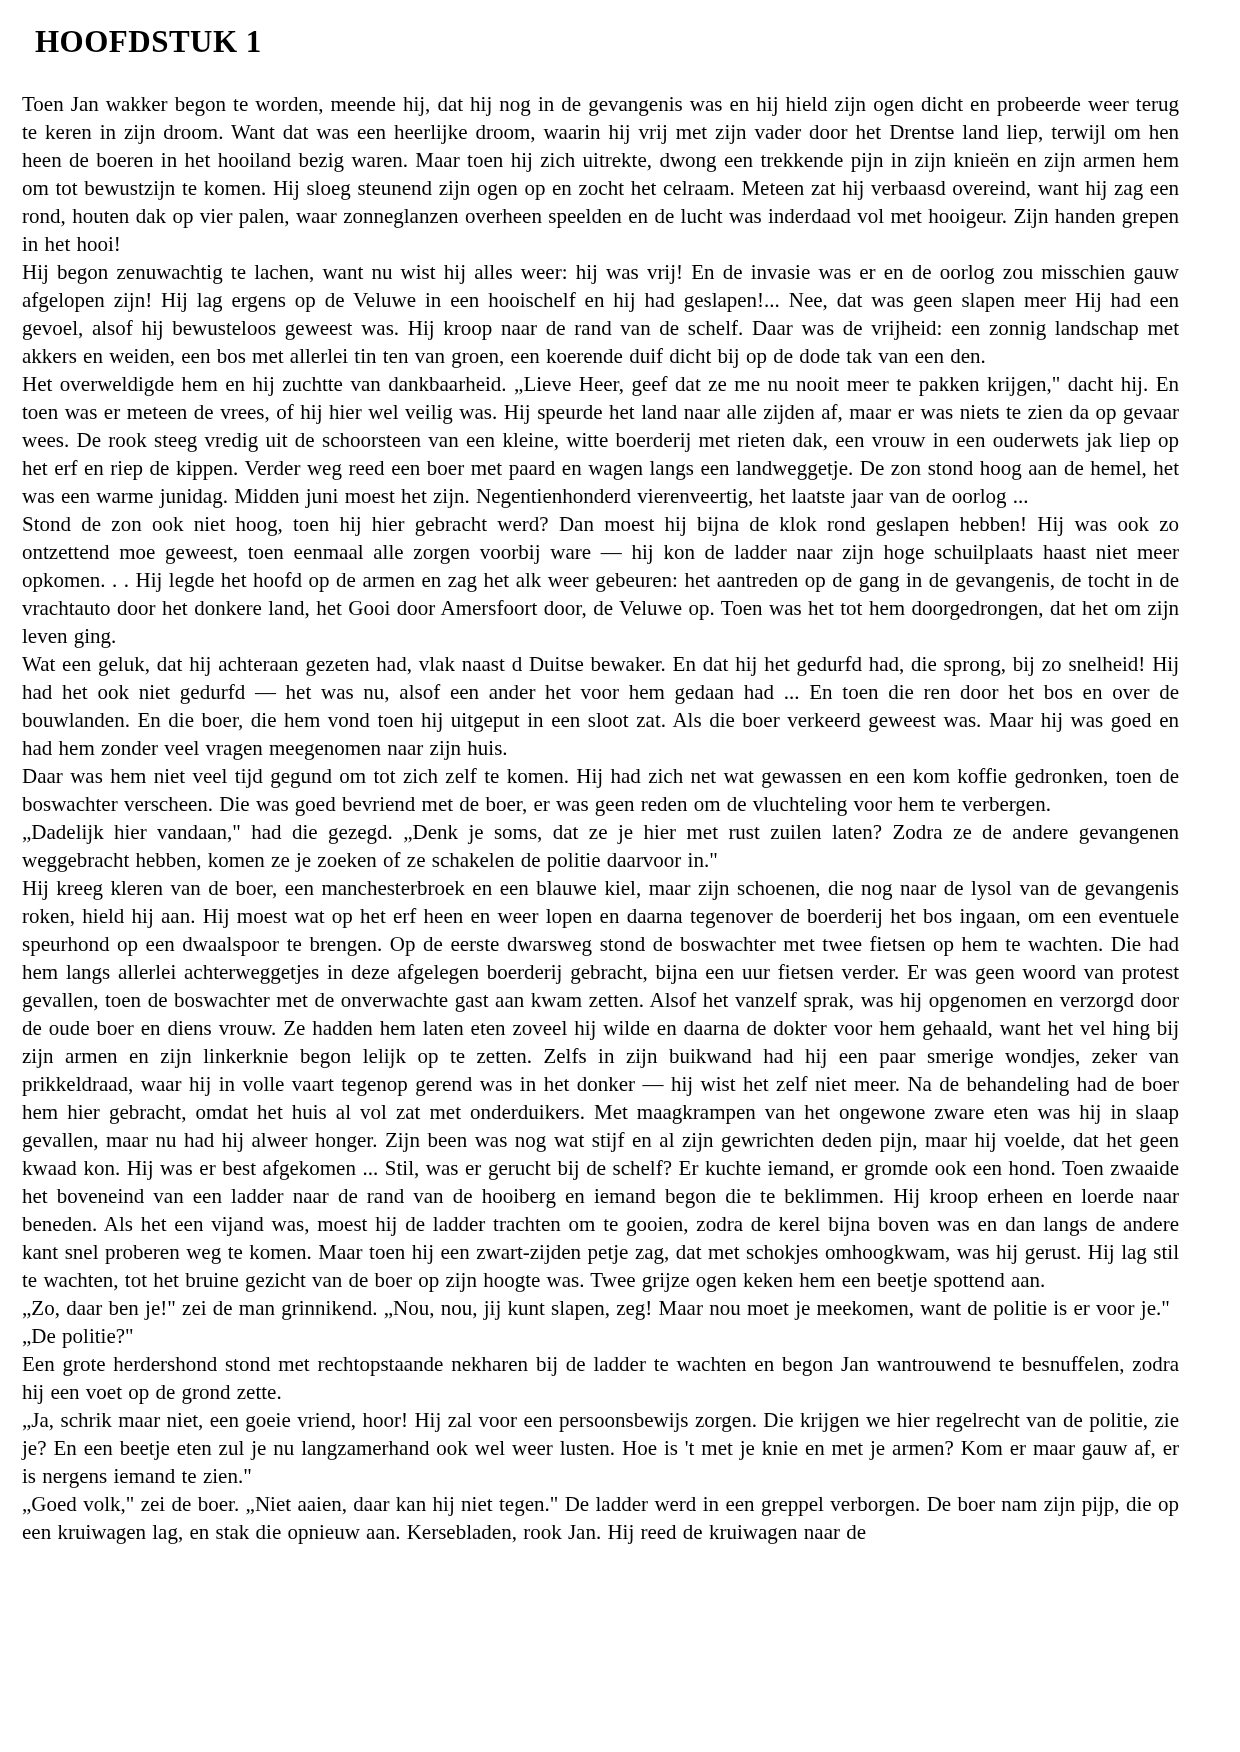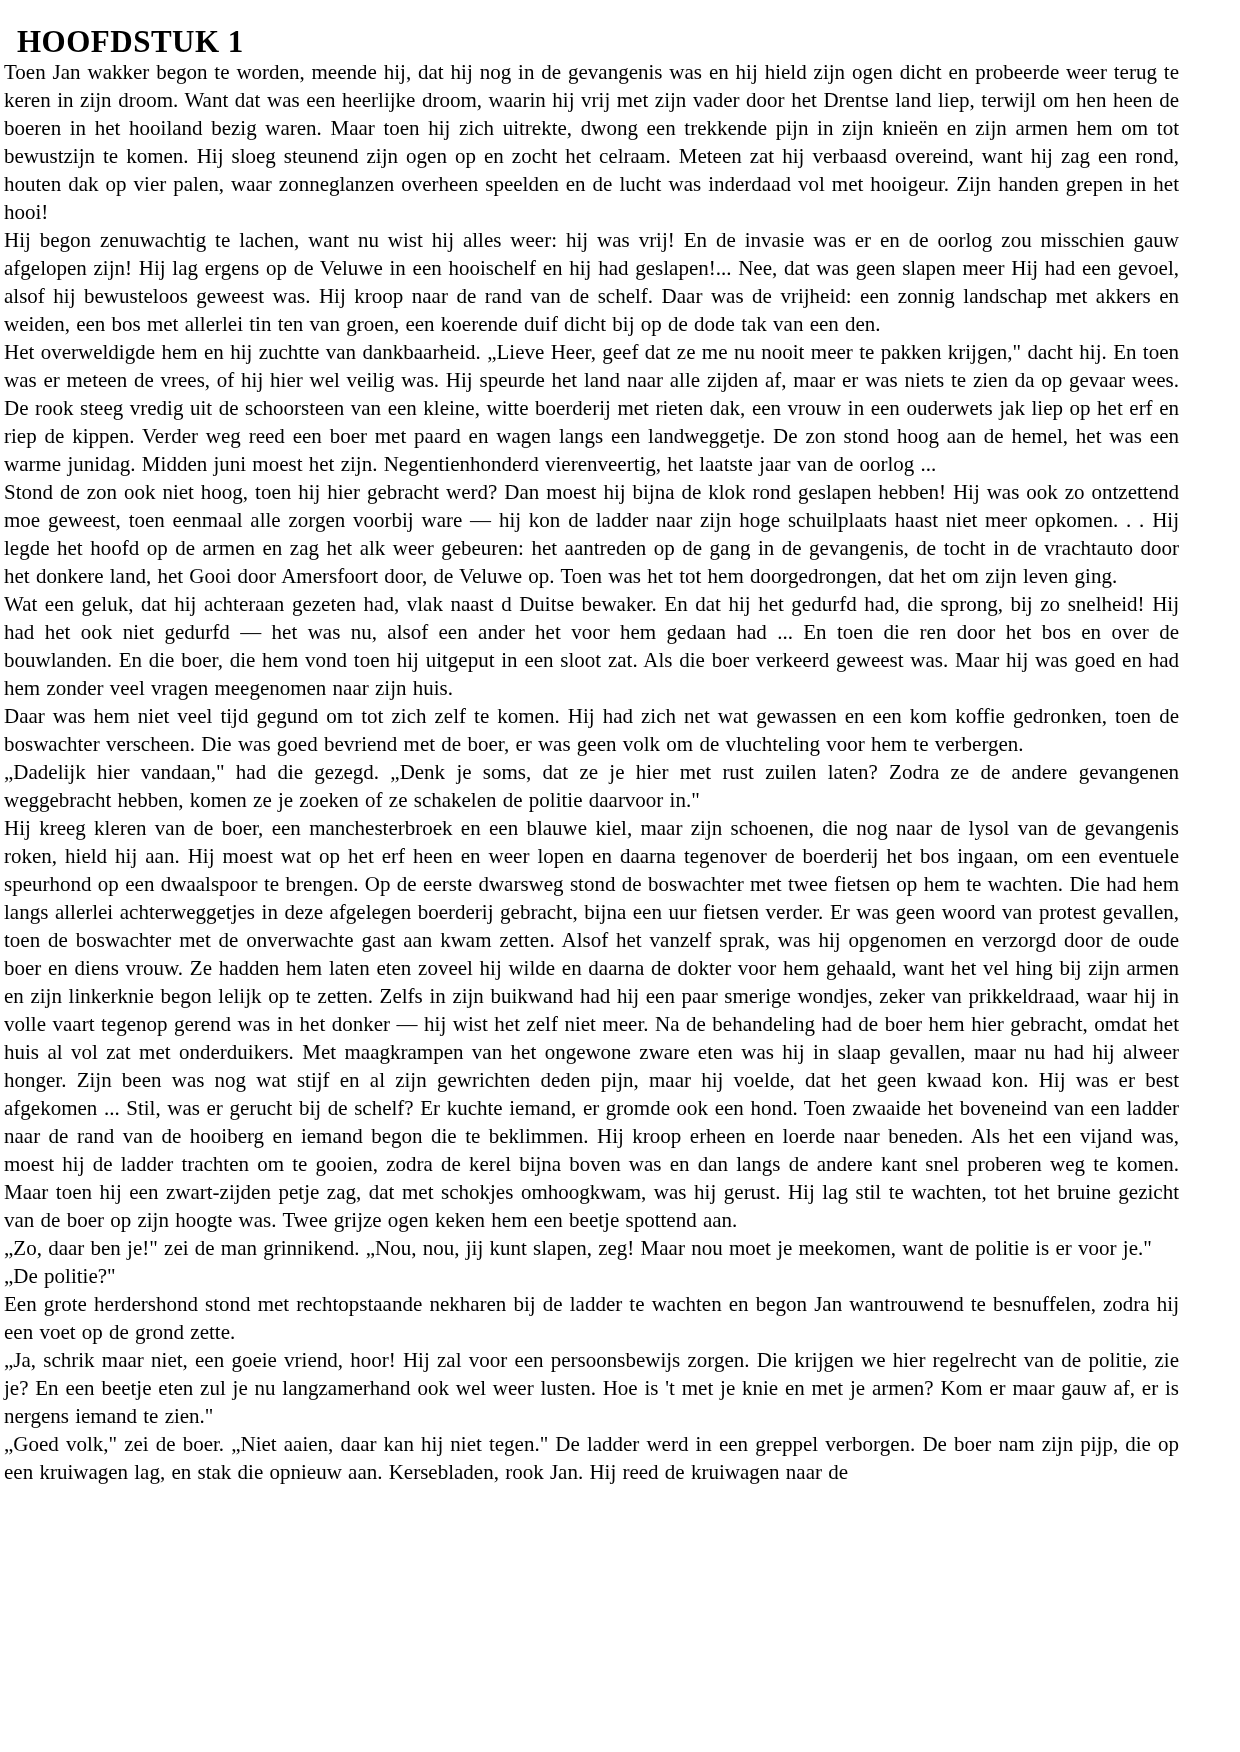--- a/index.html
+++ b/index.html
@@ -11,53 +11,54 @@
     width: 1240px;
     height: 1752px;
     overflow: hidden;
     font-family: "Liberation Serif", serif;
     color: #000000;
   }
   .page {
     box-sizing: border-box;
     width: 1188px;
     height: 1752px;
-    padding: 0 9px 0 4px;
+    padding: 0 9px 0 22px;
   }
   .chapter-title {
     font-family: "Liberation Serif", serif;
     font-weight: bold;
     font-size: 31px;
     letter-spacing: 0.5px;
     margin: 0;
     padding: 26px 0 0 13px;
     line-height: 32px;
   }
   .body-text {
+    margin-top: 32px;
   }
   .body-text p {
     margin: 0;
     text-align: justify;
     font-size: 21px;
     line-height: 28px;
     word-spacing: 1px;
   }
 </style>
 </head>
 <body>
 
 <div class="page">
   <h1 class="chapter-title">HOOFDSTUK 1</h1>
   <div class="body-text">
     <p>Toen Jan wakker begon te worden, meende hij, dat hij nog in de gevangenis was en hij hield zijn ogen dicht en probeerde weer terug te keren in zijn droom. Want dat was een heerlijke droom, waarin hij vrij met zijn vader door het Drentse land liep, terwijl om hen heen de boeren in het hooiland bezig waren. Maar toen hij zich uitrekte, dwong een trekkende pijn in zijn knieën en zijn armen hem om tot bewustzijn te komen. Hij sloeg steunend zijn ogen op en zocht het celraam. Meteen zat hij verbaasd overeind, want hij zag een rond, houten dak op vier palen, waar zonneglanzen overheen speelden en de lucht was inderdaad vol met hooigeur. Zijn handen grepen in het hooi!</p>
     <p>Hij begon zenuwachtig te lachen, want nu wist hij alles weer: hij was vrij! En de invasie was er en de oorlog zou misschien gauw afgelopen zijn! Hij lag ergens op de Veluwe in een hooischelf en hij had geslapen!... Nee, dat was geen slapen meer Hij had een gevoel, alsof hij bewusteloos geweest was. Hij kroop naar de rand van de schelf. Daar was de vrijheid: een zonnig landschap met akkers en weiden, een bos met allerlei tin ten van groen, een koerende duif dicht bij op de dode tak van een den.</p>
     <p>Het overweldigde hem en hij zuchtte van dankbaarheid. „Lieve Heer, geef dat ze me nu nooit meer te pakken krijgen," dacht hij. En toen was er meteen de vrees, of hij hier wel veilig was. Hij speurde het land naar alle zijden af, maar er was niets te zien da op gevaar wees. De rook steeg vredig uit de schoorsteen van een kleine, witte boerderij met rieten dak, een vrouw in een ouderwets jak liep op het erf en riep de kippen. Verder weg reed een boer met paard en wagen langs een landweggetje. De zon stond hoog aan de hemel, het was een warme junidag. Midden juni moest het zijn. Negentienhonderd vierenveertig, het laatste jaar van de oorlog ...</p>
     <p>Stond de zon ook niet hoog, toen hij hier gebracht werd? Dan moest hij bijna de klok rond geslapen hebben! Hij was ook zo ontzettend moe geweest, toen eenmaal alle zorgen voorbij ware — hij kon de ladder naar zijn hoge schuilplaats haast niet meer opkomen. . . Hij legde het hoofd op de armen en zag het alk weer gebeuren: het aantreden op de gang in de gevangenis, de tocht in de vrachtauto door het donkere land, het Gooi door Amersfoort door, de Veluwe op. Toen was het tot hem doorgedrongen, dat het om zijn leven ging.</p>
     <p>Wat een geluk, dat hij achteraan gezeten had, vlak naast d Duitse bewaker. En dat hij het gedurfd had, die sprong, bij zo snelheid! Hij had het ook niet gedurfd — het was nu, alsof een ander het voor hem gedaan had ... En toen die ren door het bos en over de bouwlanden. En die boer, die hem vond toen hij uitgeput in een sloot zat. Als die boer verkeerd geweest was. Maar hij was goed en had hem zonder veel vragen meegenomen naar zijn huis.</p>
-    <p>Daar was hem niet veel tijd gegund om tot zich zelf te komen. Hij had zich net wat gewassen en een kom koffie gedronken, toen de boswachter verscheen. Die was goed bevriend met de boer, er was geen volk om de vluchteling voor hem te verbergen.</p>
+    <p>Daar was hem niet veel tijd gegund om tot zich zelf te komen. Hij had zich net wat gewassen en een kom koffie gedronken, toen de boswachter verscheen. Die was goed bevriend met de boer, er was geen reden om de vluchteling voor hem te verbergen.</p>
     <p>„Dadelijk hier vandaan," had die gezegd. „Denk je soms, dat ze je hier met rust zuilen laten? Zodra ze de andere gevangenen weggebracht hebben, komen ze je zoeken of ze schakelen de politie daarvoor in."</p>
     <p>Hij kreeg kleren van de boer, een manchesterbroek en een blauwe kiel, maar zijn schoenen, die nog naar de lysol van de gevangenis roken, hield hij aan. Hij moest wat op het erf heen en weer lopen en daarna tegenover de boerderij het bos ingaan, om een eventuele speurhond op een dwaalspoor te brengen. Op de eerste dwarsweg stond de boswachter met twee fietsen op hem te wachten. Die had hem langs allerlei achterweggetjes in deze afgelegen boerderij gebracht, bijna een uur fietsen verder. Er was geen woord van protest gevallen, toen de boswachter met de onverwachte gast aan kwam zetten. Alsof het vanzelf sprak, was hij opgenomen en verzorgd door de oude boer en diens vrouw. Ze hadden hem laten eten zoveel hij wilde en daarna de dokter voor hem gehaald, want het vel hing bij zijn armen en zijn linkerknie begon lelijk op te zetten. Zelfs in zijn buikwand had hij een paar smerige wondjes, zeker van prikkeldraad, waar hij in volle vaart tegenop gerend was in het donker — hij wist het zelf niet meer. Na de behandeling had de boer hem hier gebracht, omdat het huis al vol zat met onderduikers. Met maagkrampen van het ongewone zware eten was hij in slaap gevallen, maar nu had hij alweer honger. Zijn been was nog wat stijf en al zijn gewrichten deden pijn, maar hij voelde, dat het geen kwaad kon. Hij was er best afgekomen ... Stil, was er gerucht bij de schelf? Er kuchte iemand, er gromde ook een hond. Toen zwaaide het boveneind van een ladder naar de rand van de hooiberg en iemand begon die te beklimmen. Hij kroop erheen en loerde naar beneden. Als het een vijand was, moest hij de ladder trachten om te gooien, zodra de kerel bijna boven was en dan langs de andere kant snel proberen weg te komen. Maar toen hij een zwart-zijden petje zag, dat met schokjes omhoogkwam, was hij gerust. Hij lag stil te wachten, tot het bruine gezicht van de boer op zijn hoogte was. Twee grijze ogen keken hem een beetje spottend aan.</p>
     <p>„Zo, daar ben je!" zei de man grinnikend. „Nou, nou, jij kunt slapen, zeg! Maar nou moet je meekomen, want de politie is er voor je."</p>
     <p>„De politie?"</p>
     <p>Een grote herdershond stond met rechtopstaande nekharen bij de ladder te wachten en begon Jan wantrouwend te besnuffelen, zodra hij een voet op de grond zette.</p>
     <p>„Ja, schrik maar niet, een goeie vriend, hoor! Hij zal voor een persoonsbewijs zorgen. Die krijgen we hier regelrecht van de politie, zie je? En een beetje eten zul je nu langzamerhand ook wel weer lusten. Hoe is 't met je knie en met je armen? Kom er maar gauw af, er is nergens iemand te zien."</p>
     <p>„Goed volk," zei de boer. „Niet aaien, daar kan hij niet tegen." De ladder werd in een greppel verborgen. De boer nam zijn pijp, die op een kruiwagen lag, en stak die opnieuw aan. Kersebladen, rook Jan. Hij reed de kruiwagen naar de</p>
   </div>
 </div>
 

